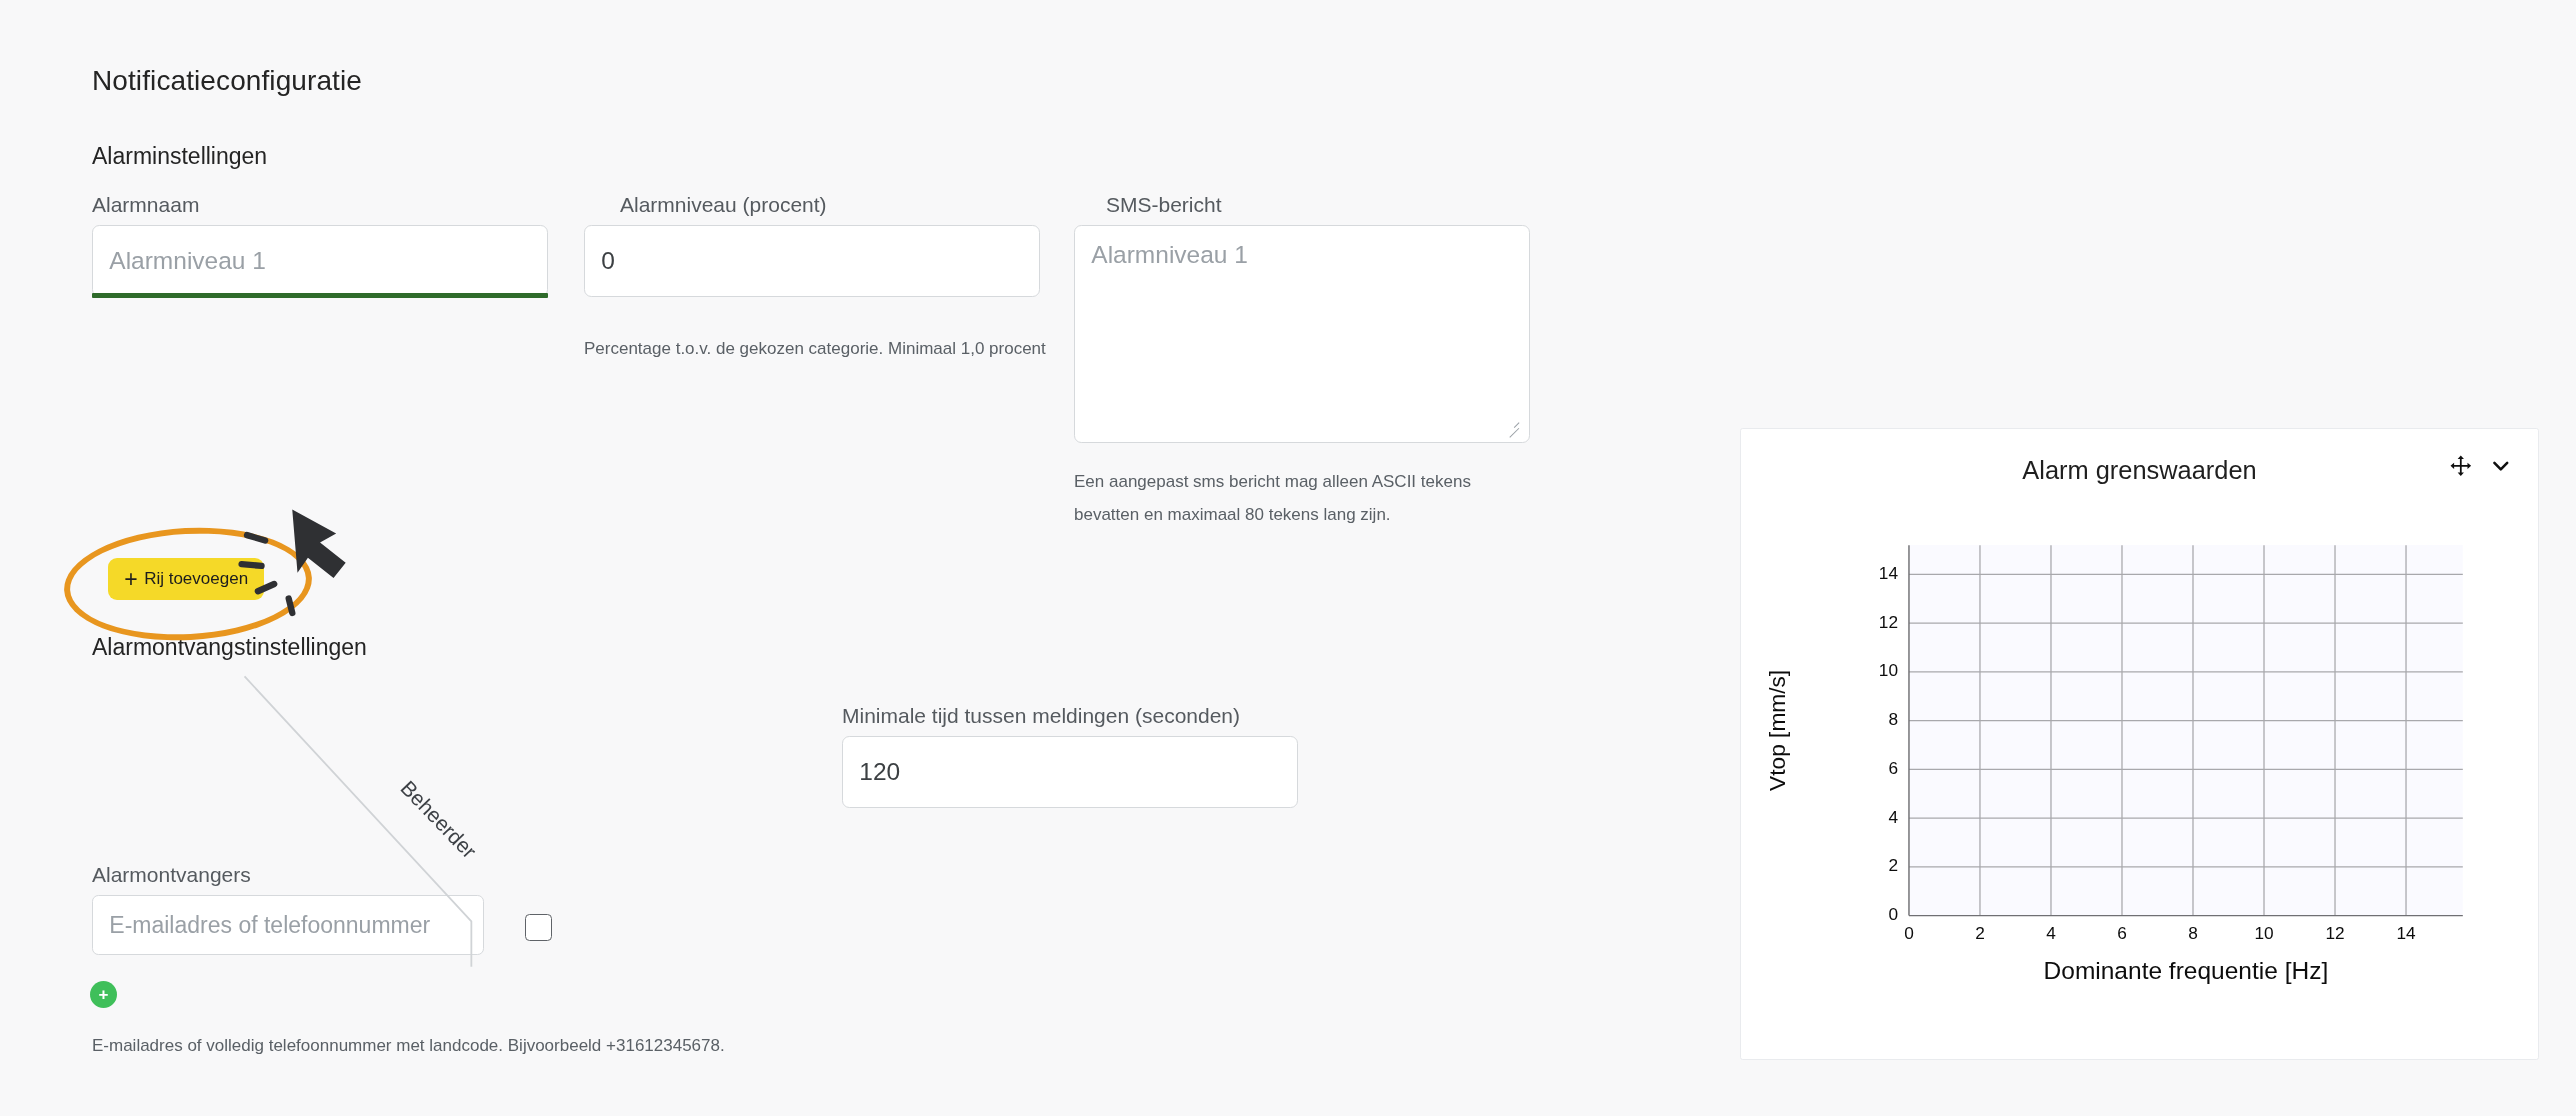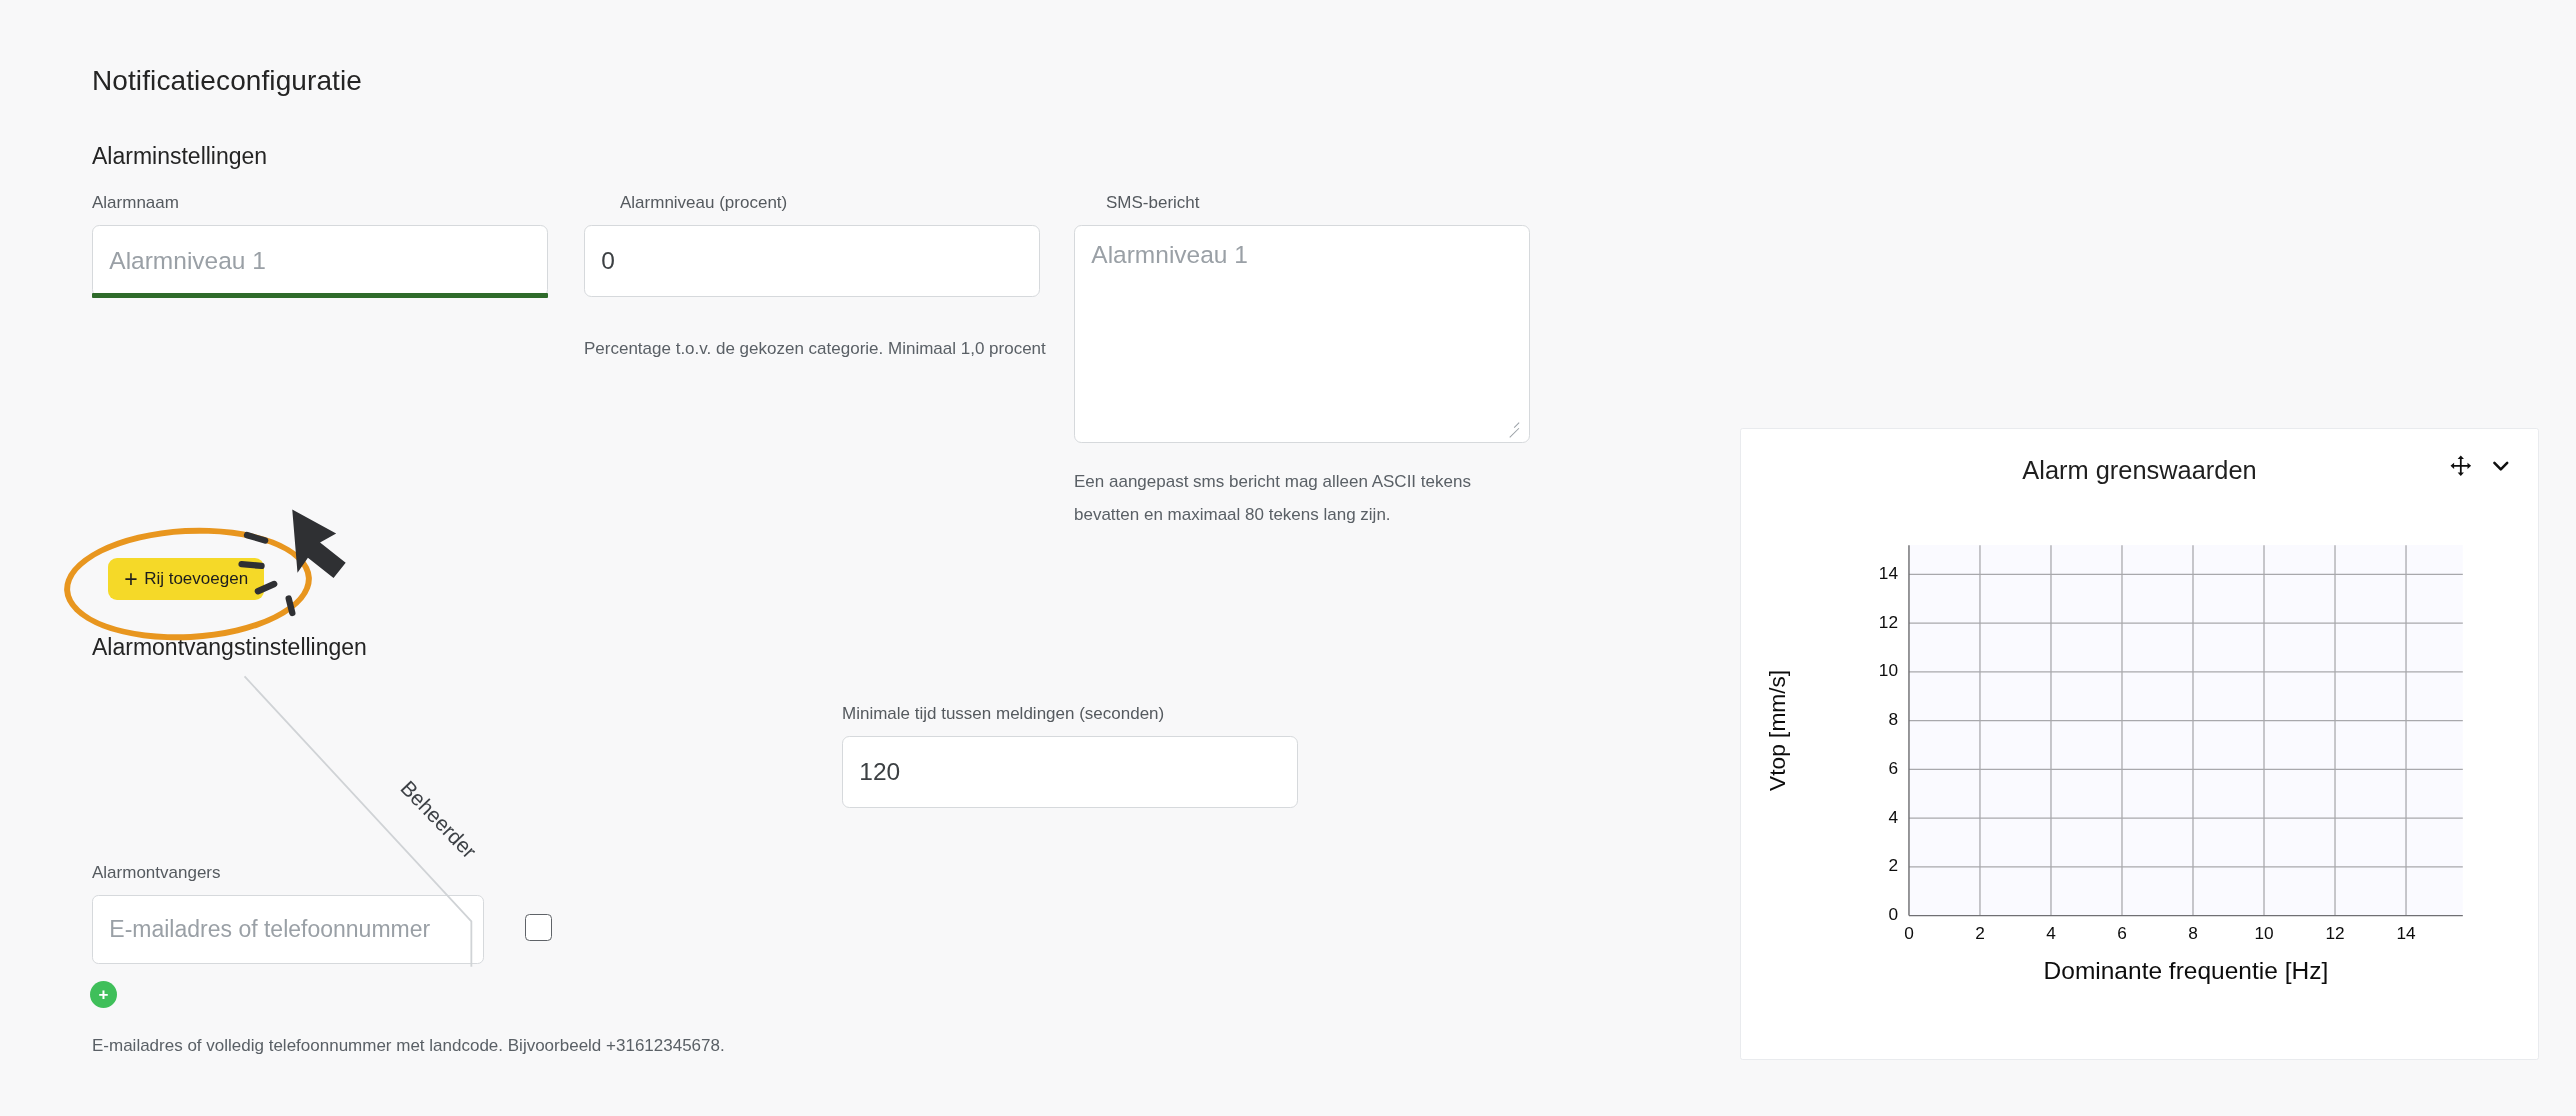--- a/index.html
+++ b/index.html
@@ -40,21 +40,21 @@
     position: absolute;
     font-size: 23px;
     font-weight: 400;
     color: #242424;
   }
   #alarm-settings-title { left: 92px; top: 143px; }
   #receiver-settings-title { left: 92px; top: 634px; }
 
   .field-label {
     position: absolute;
-    font-size: 17px;
+    font-size: 21px;
     color: #555a5f;
     font-weight: 400;
   }
 
   .text-input {
     position: absolute;
     box-sizing: border-box;
     background: #ffffff;
     border: 0.9px solid #d6d9dc;
     border-radius: 7.3px;
@@ -201,21 +201,21 @@
     transform: rotate(46deg);
     transform-origin: left top;
     white-space: nowrap;
     z-index: 2;
   }
 
   
   #receivers-label { left: 92px; top: 863px; }
   #receivers-input {
     left: 92px; top: 895px;
-    width: 392px; height: 69px;
+    width: 392px; height: 60px;
     font-size: 23px;
     border-radius: 6.4px;
   }
   #receiver-checkbox {
     position: absolute;
     left: 525px;
     top: 914px;
     width: 27px;
     height: 27px;
     box-sizing: border-box;

